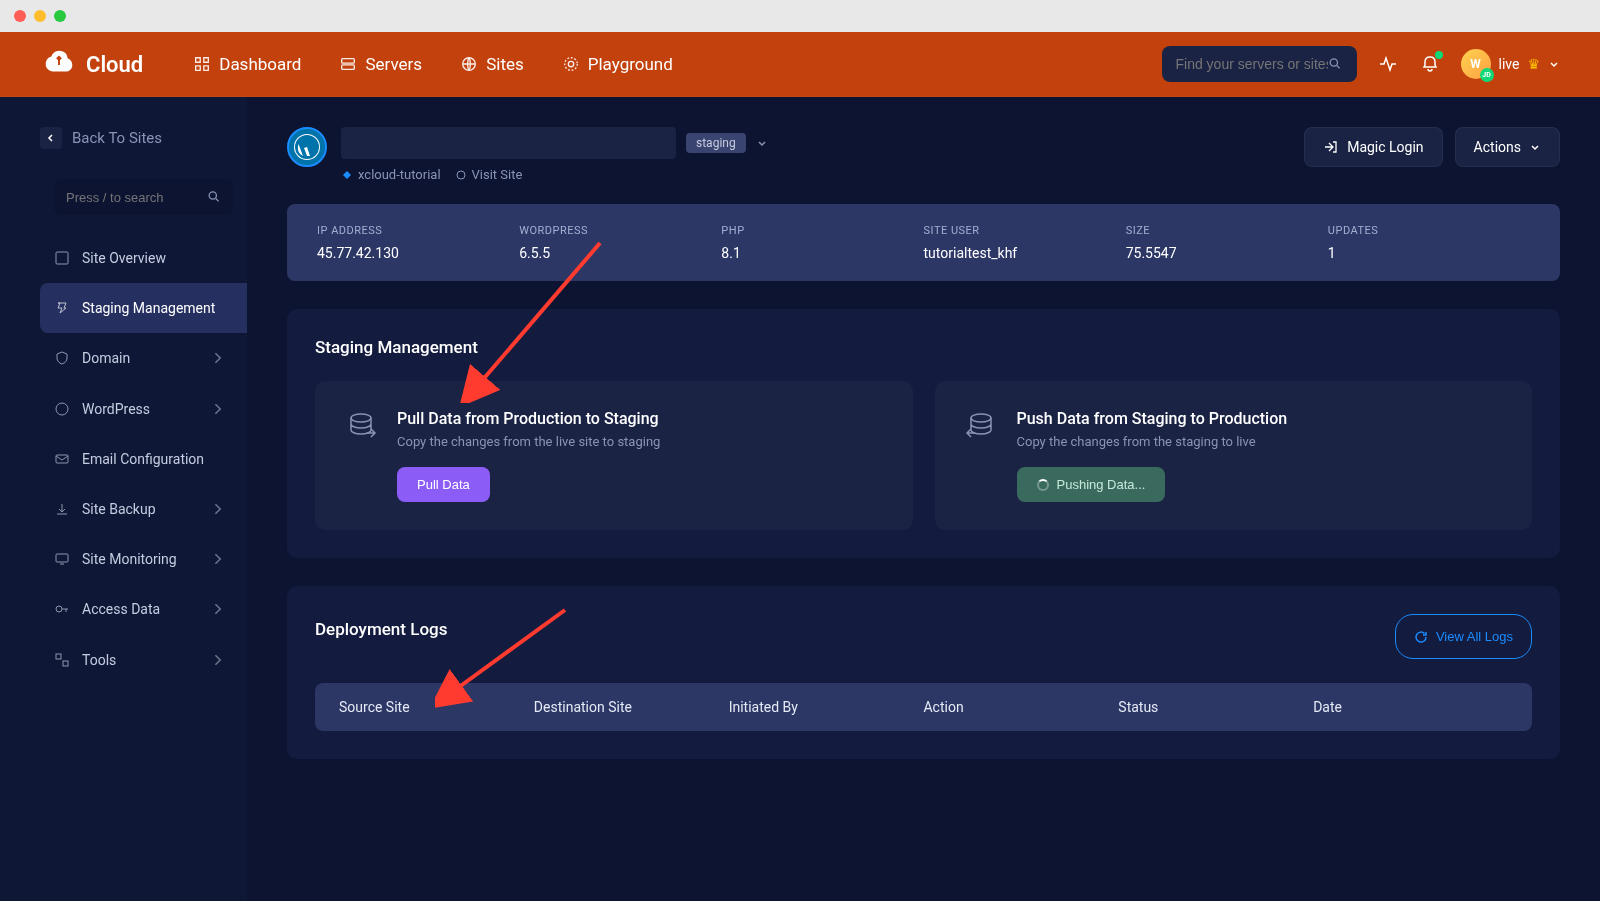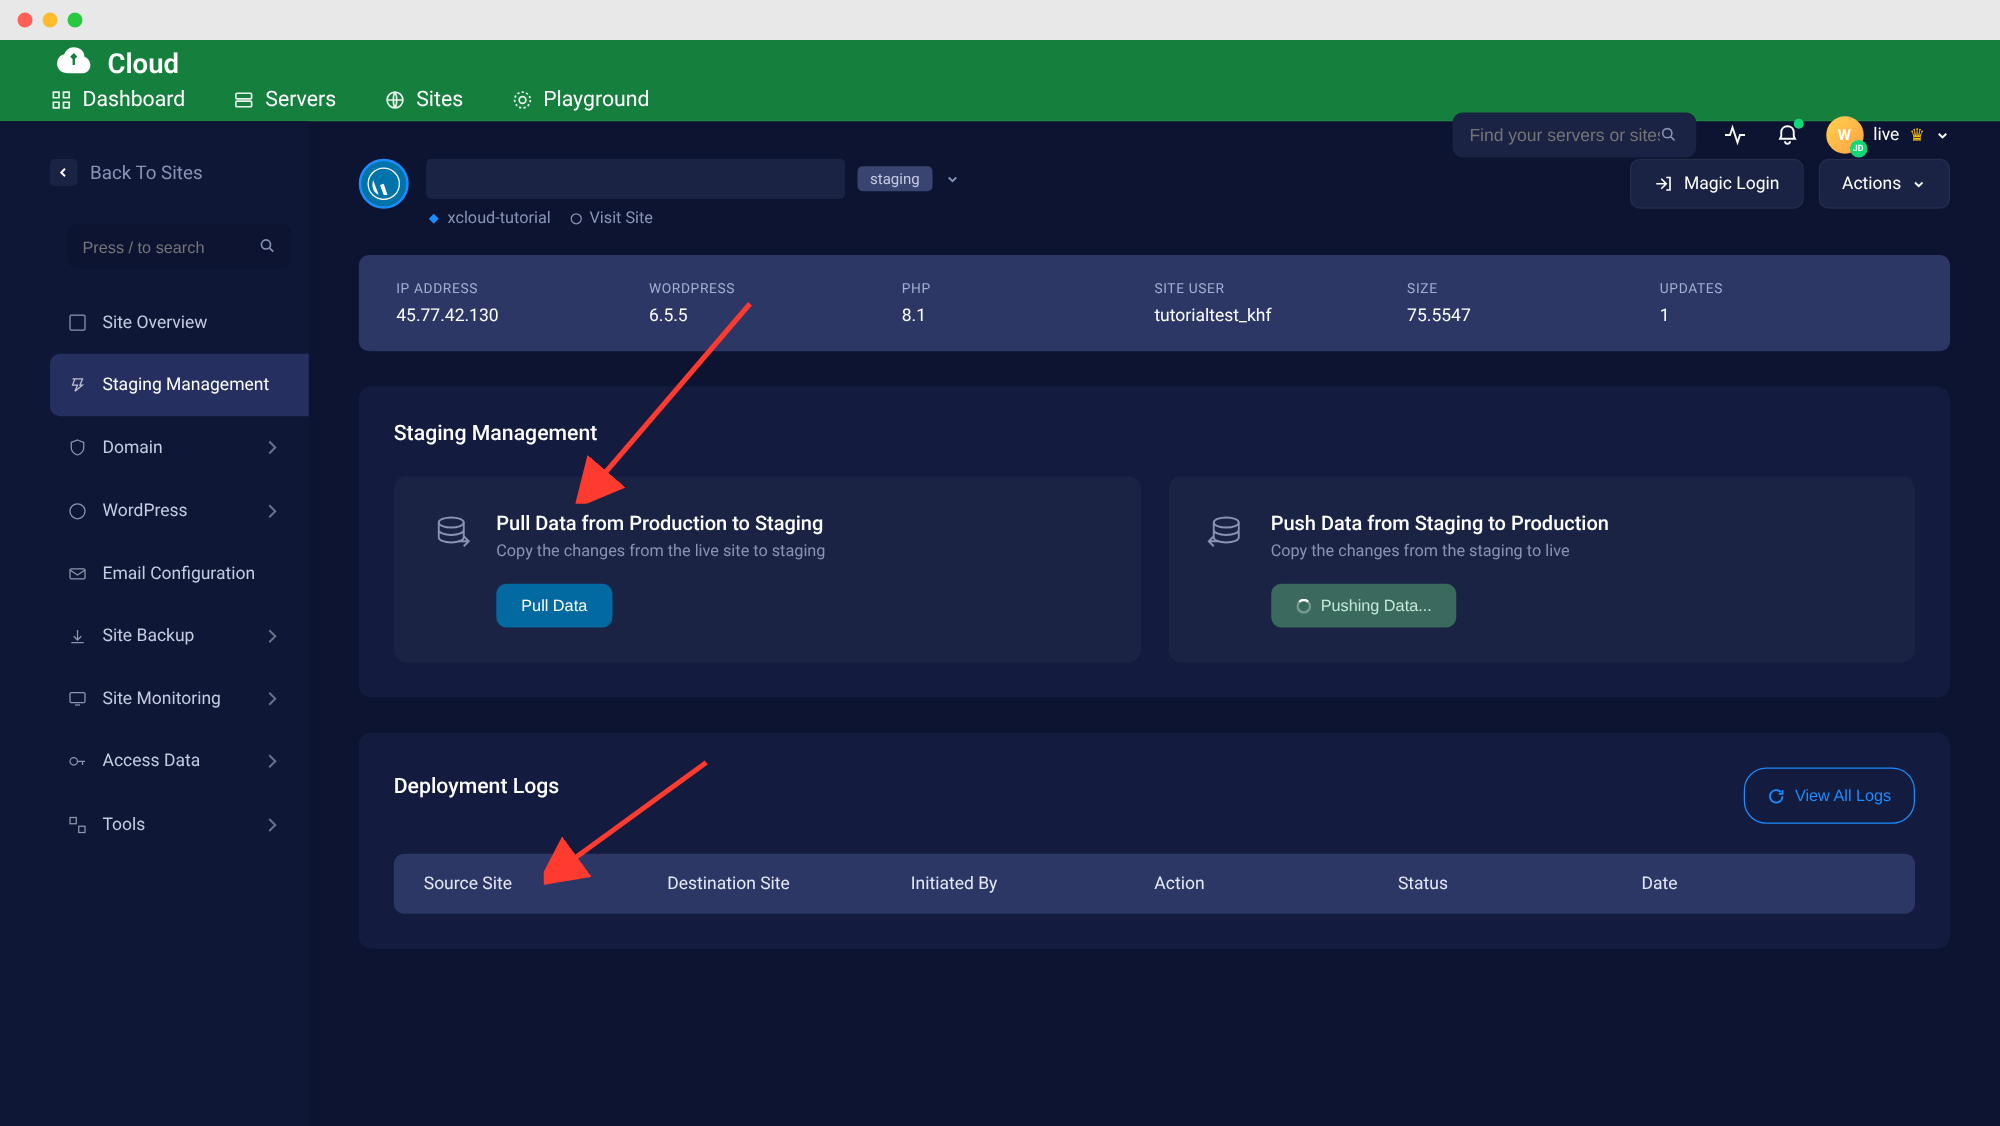--- a/index.html
+++ b/index.html
@@ -2,21 +2,21 @@
 <html><head>
 <meta charset="utf-8">
 <style>
 * { margin: 0; padding: 0; box-sizing: border-box; }
 body { font-family: -apple-system, BlinkMacSystemFont, 'Segoe UI', Roboto, sans-serif; background: #0d1432; color: #fff; width: 1600px; height: 901px; overflow: hidden; }
 .titlebar { height: 32px; background: #e8e8e8; display: flex; align-items: center; padding: 0 14px; gap: 8px; }
 .tb-dot { width: 12px; height: 12px; border-radius: 50%; }
 .tb-red { background: #ff5f57; }
 .tb-yellow { background: #ffbd2e; }
 .tb-green { background: #28c940; }
-.topnav { height: 65px; background: #15803d; display: flex; align-items: flex-start; padding: 0 40px; border-bottom: 1px solid rgba(255,255,255,0.04); flex-direction: column; }
+.topnav { height: 65px; background: #c2410c; display: flex; align-items: center; padding: 0 40px; border-bottom: 1px solid rgba(255,255,255,0.04); }
 .logo { display: flex; align-items: center; gap: 8px; font-weight: 600; font-size: 22px; margin-right: 50px; }
 .logo svg { width: 38px; height: 38px; }
 .navlinks { display: flex; gap: 38px; }
 .navlink { display: flex; align-items: center; gap: 8px; color: #fff; font-size: 17px; cursor: pointer; }
 .navlink svg { width: 18px; height: 18px; opacity: 0.9; }
 .topnav-right { margin-left: auto; display: flex; align-items: center; gap: 20px; }
 .searchbox { background: #1a2344; border-radius: 8px; padding: 10px 14px; display: flex; align-items: center; width: 195px; }
 .searchbox input { background: transparent; border: none; outline: none; color: #8a93b5; font-size: 14px; width: 100%; }
 .icon-btn { width: 22px; height: 22px; display: flex; align-items: center; justify-content: center; cursor: pointer; position: relative; }
 .notif-dot { position: absolute; top: -2px; right: -2px; width: 8px; height: 8px; background: #10d876; border-radius: 50%; }
@@ -53,21 +53,21 @@
 .stat-label { font-size: 11px; color: #a5aed0; letter-spacing: 0.5px; margin-bottom: 8px; }
 .stat-value { font-size: 14px; color: #fff; }
 
 .panel { background: #131b3e; border-radius: 10px; padding: 28px; margin-bottom: 28px; }
 .panel-title { font-size: 17px; font-weight: 500; margin-bottom: 24px; }
 .cards-row { display: flex; gap: 22px; }
 .card { flex: 1; background: #1a2344; border-radius: 10px; padding: 28px; display: flex; gap: 18px; align-items: flex-start; }
 .card-icon { width: 36px; height: 36px; flex-shrink: 0; }
 .card-body h3 { font-size: 16px; font-weight: 500; margin-bottom: 6px; }
 .card-body p { font-size: 13px; color: #8a93b5; margin-bottom: 18px; }
-.btn-primary { background: #0369a1; color: #fff; padding: 10px 20px; border-radius: 8px; font-size: 13px; cursor: pointer; border: none; display: inline-flex; align-items: center; gap: 8px; }
+.btn-primary { background: #8b5cf6; color: #fff; padding: 10px 20px; border-radius: 8px; font-size: 13px; cursor: pointer; border: none; display: inline-flex; align-items: center; gap: 8px; }
 .btn-busy { background: #3a6a5e; color: #c5e8d8; padding: 10px 20px; border-radius: 8px; font-size: 13px; cursor: default; border: none; display: inline-flex; align-items: center; gap: 8px; }
 .spinner { width: 12px; height: 12px; border: 2px solid rgba(255,255,255,0.3); border-top-color: #fff; border-radius: 50%; animation: spin 1s linear infinite; }
 @keyframes spin { to { transform: rotate(360deg); } }
 
 .panel-header-row { display: flex; align-items: center; justify-content: space-between; margin-bottom: 24px; }
 .panel-header-row .panel-title { margin-bottom: 16px; }
 .btn-view-logs { border: 1px solid #1a8cff; background: transparent; color: #1a8cff; padding: 14px 18px; border-radius: 18px; font-size: 13px; cursor: pointer; display: flex; align-items: center; gap: 8px; }
 
 .table-head { background: #2c3766; border-radius: 8px; display: flex; padding: 16px 24px; }
 .th { flex: 1; font-size: 14px; color: #e5e9f5; font-weight: 400; }

